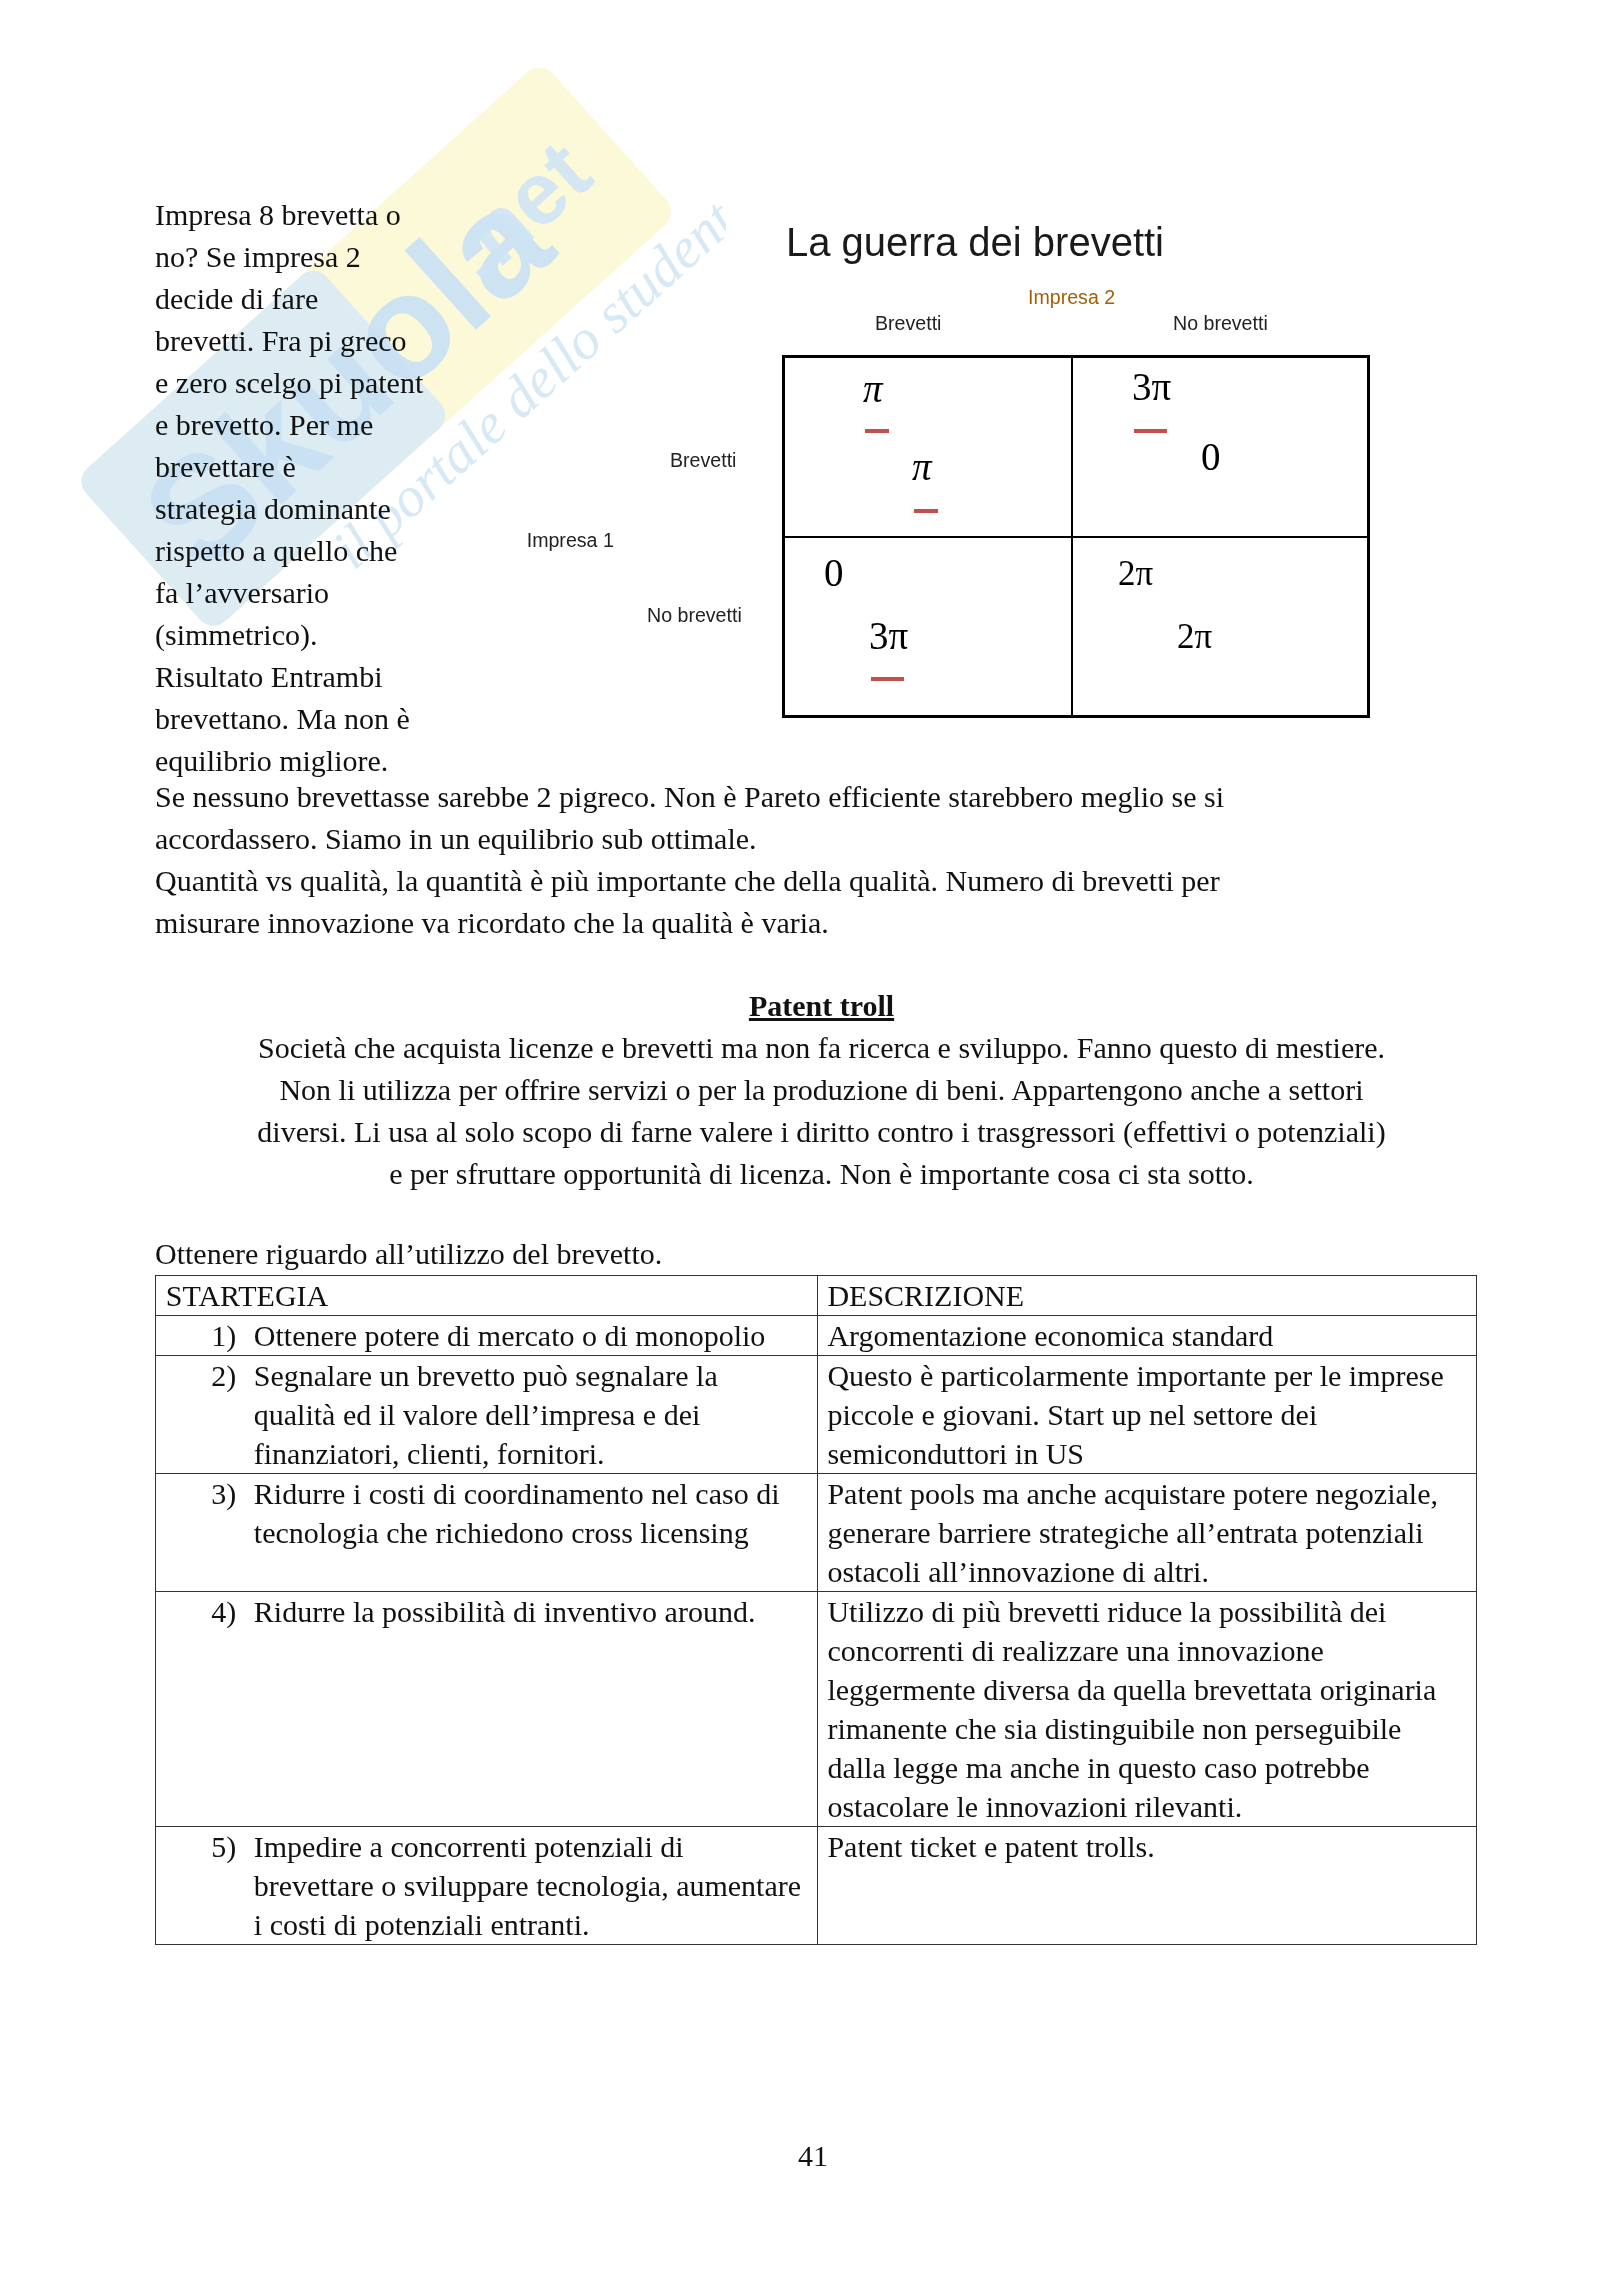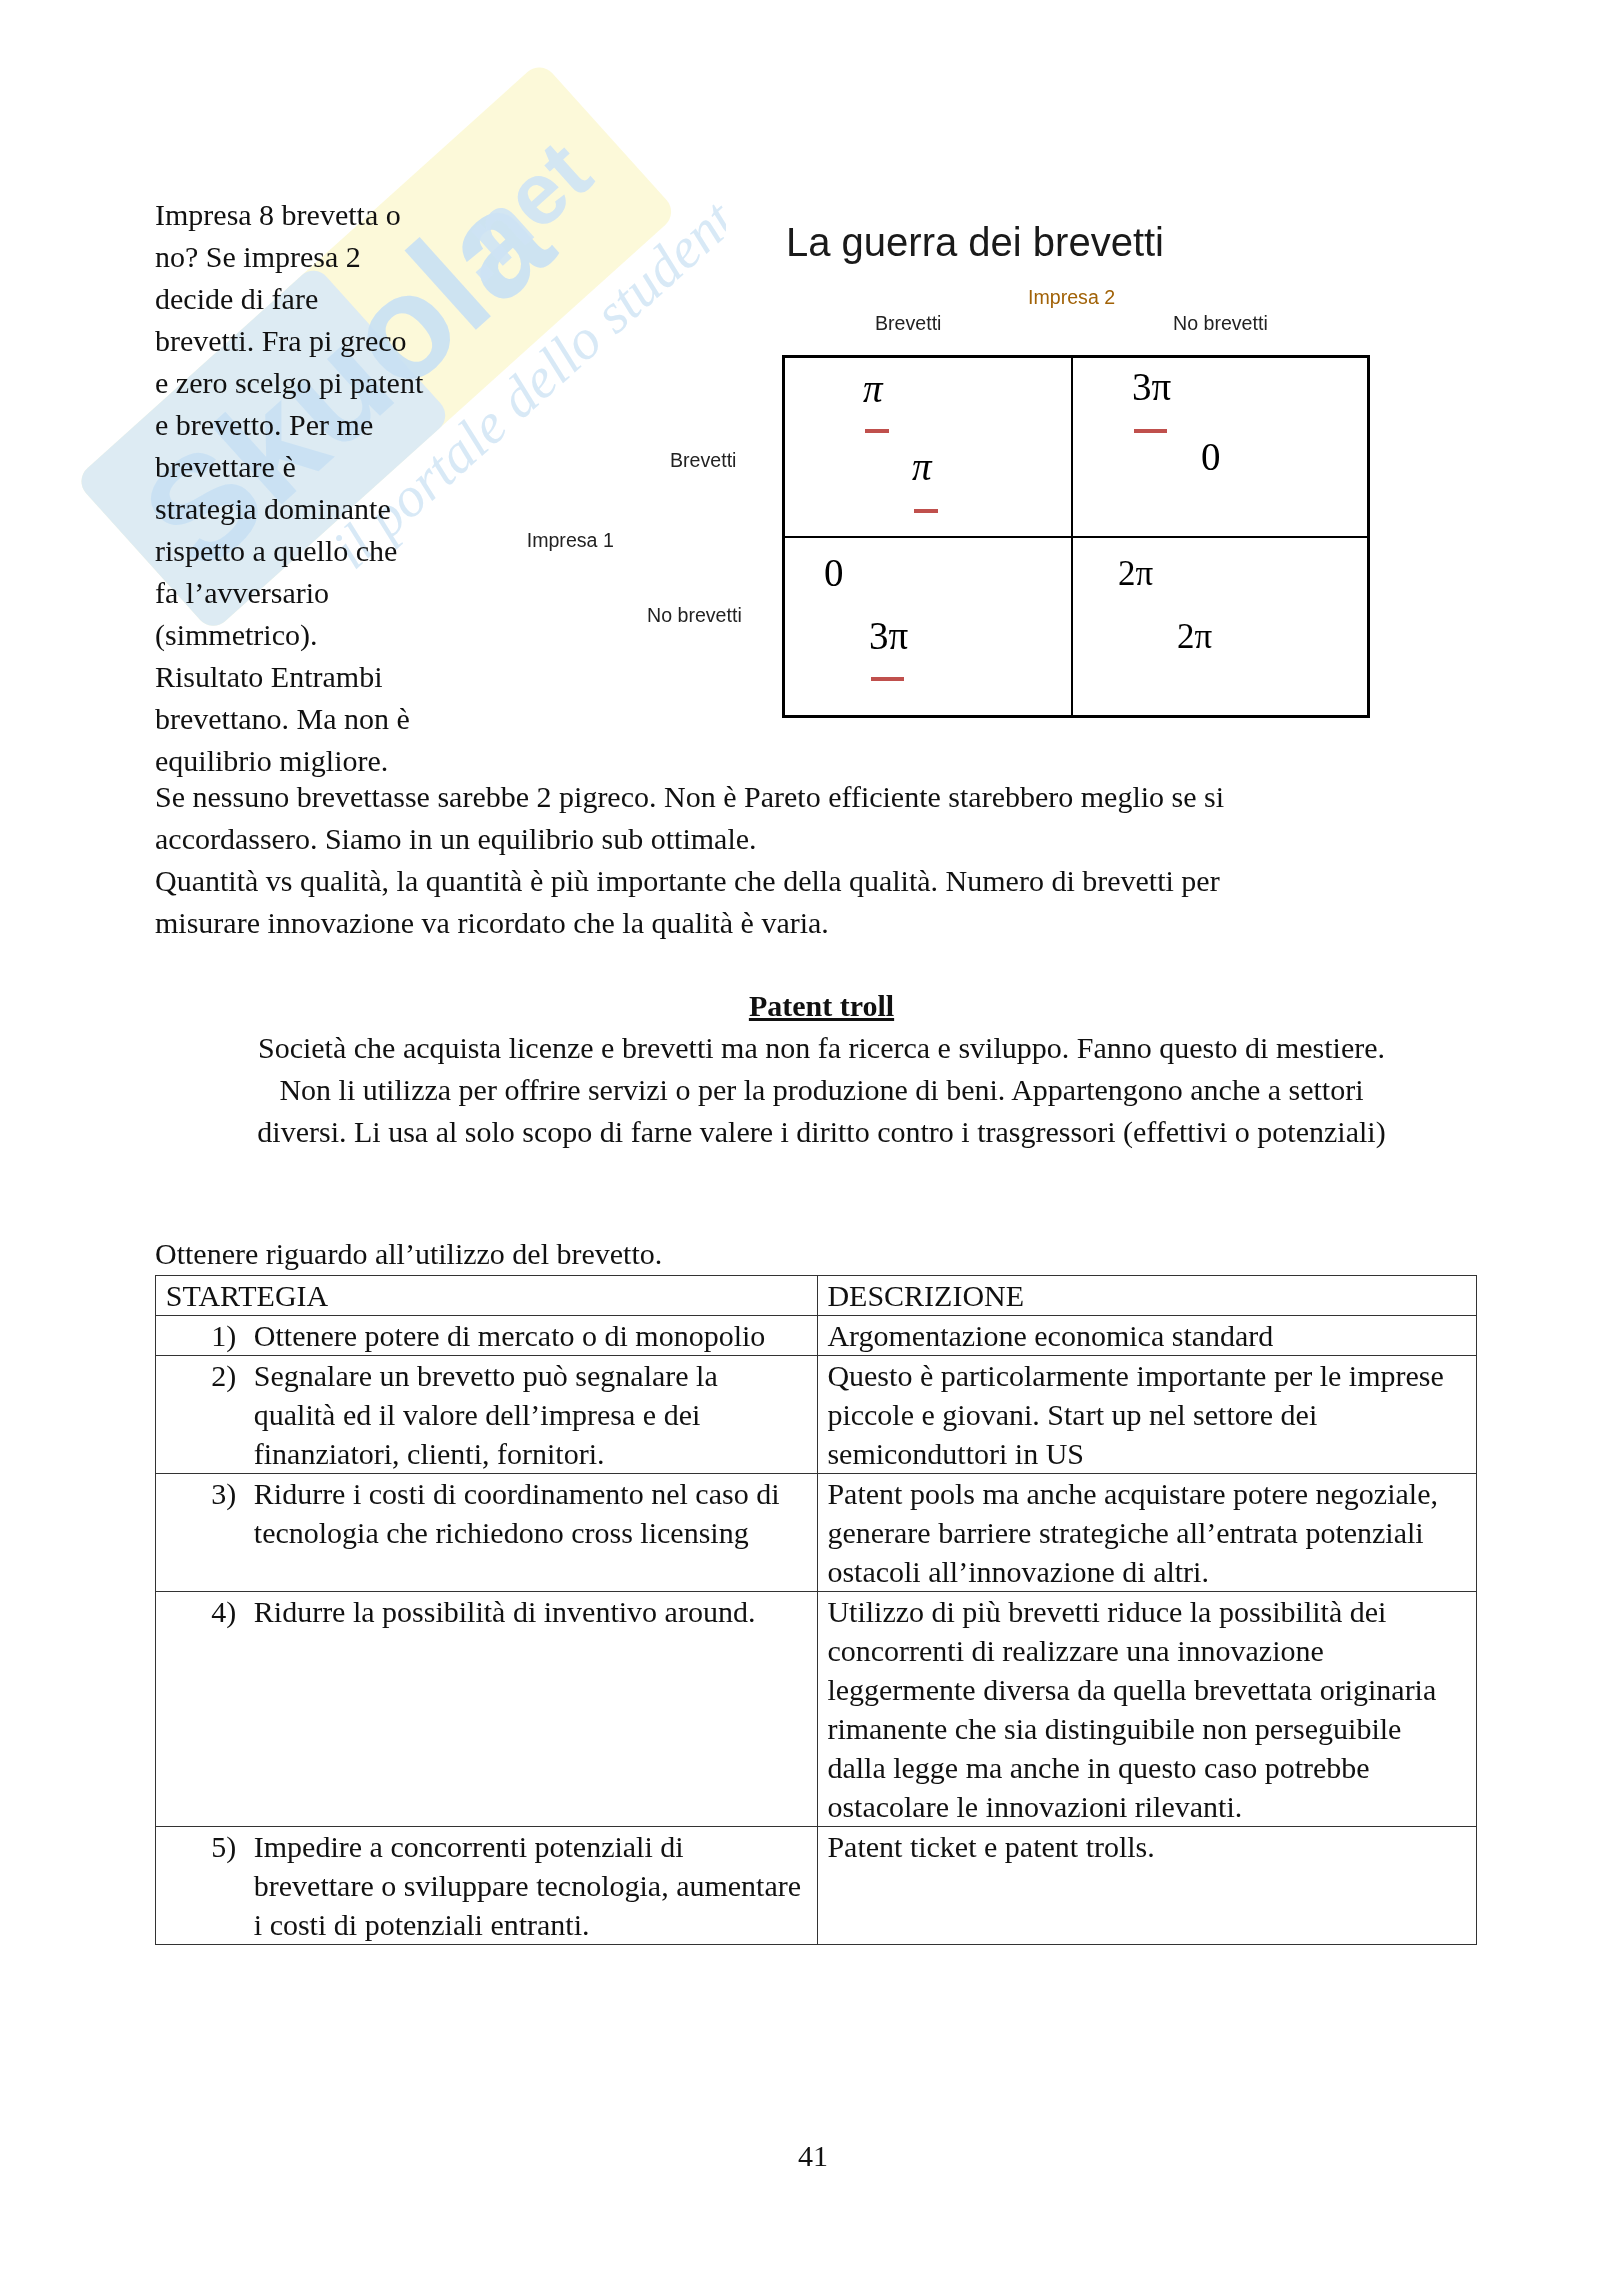--- a/index.html
+++ b/index.html
@@ -118,20 +118,21 @@
   <span class="line">Quantità vs qualità, la quantità è più importante che della qualità. Numero di brevetti per</span>
   <span class="line">misurare innovazione va ricordato che la qualità è varia.</span>
 </div>
 
 <div id="patent-troll" class="page-text">
   <h2>Patent troll</h2>
   <p>
     <span class="line">Società che acquista licenze e brevetti ma non fa ricerca e sviluppo. Fanno questo di mestiere.</span>
     <span class="line">Non li utilizza per offrire servizi o per la produzione di beni. Appartengono anche a settori</span>
     <span class="line">diversi. Li usa al solo scopo di farne valere i diritto contro i trasgressori (effettivi o potenziali)</span>
+    <span class="line">e per sfruttare opportunità di licenza. Non è importante cosa ci sta sotto.</span>
   </p>
 </div>
 
 <div id="table-intro" class="page-text">Ottenere riguardo all’utilizzo del brevetto.</div>
 
 <table class="strategy-table">
   <thead>
     <tr>
       <th class="col-a">STARTEGIA</th>
       <th>DESCRIZIONE</th>

